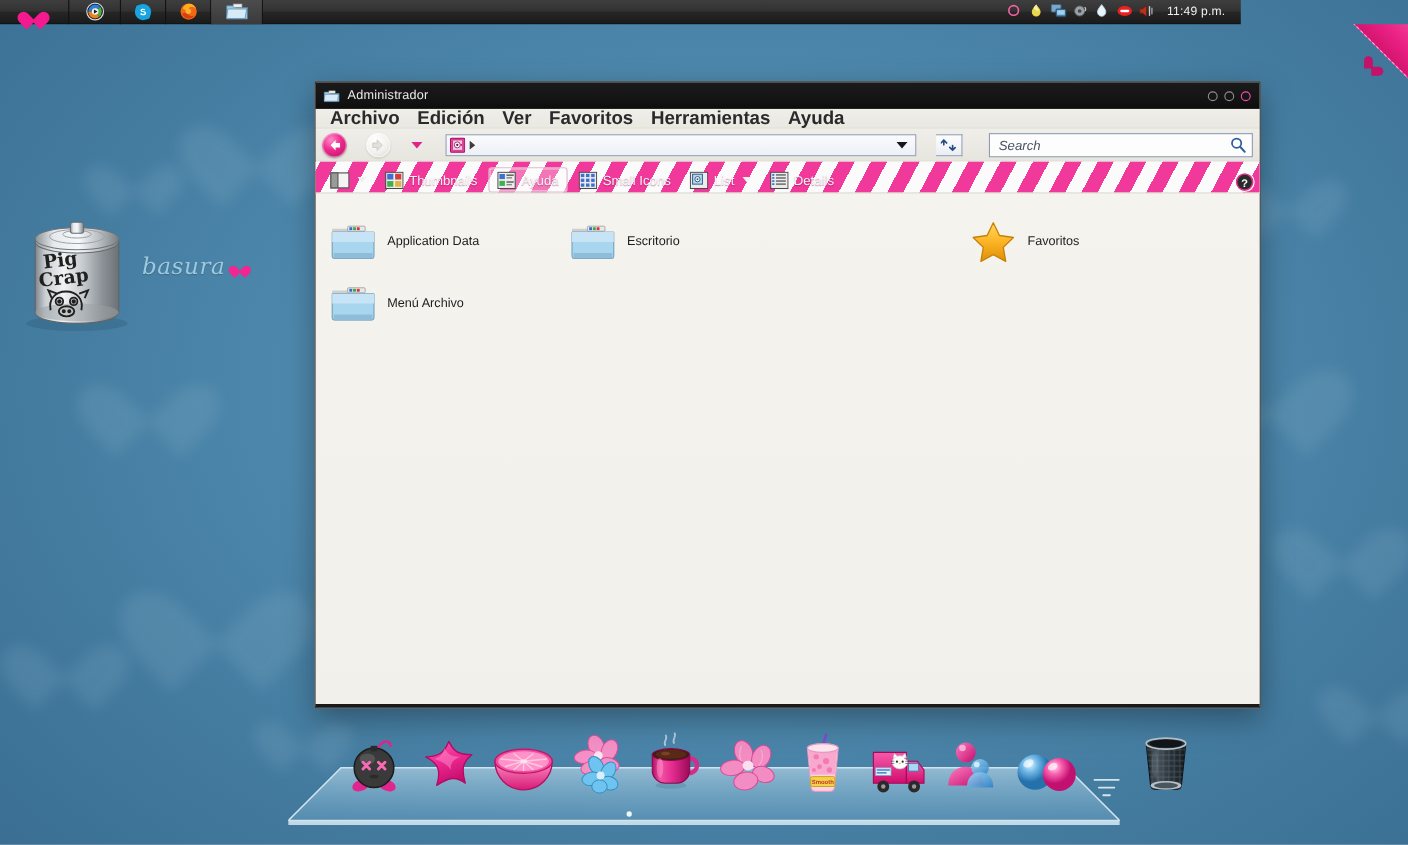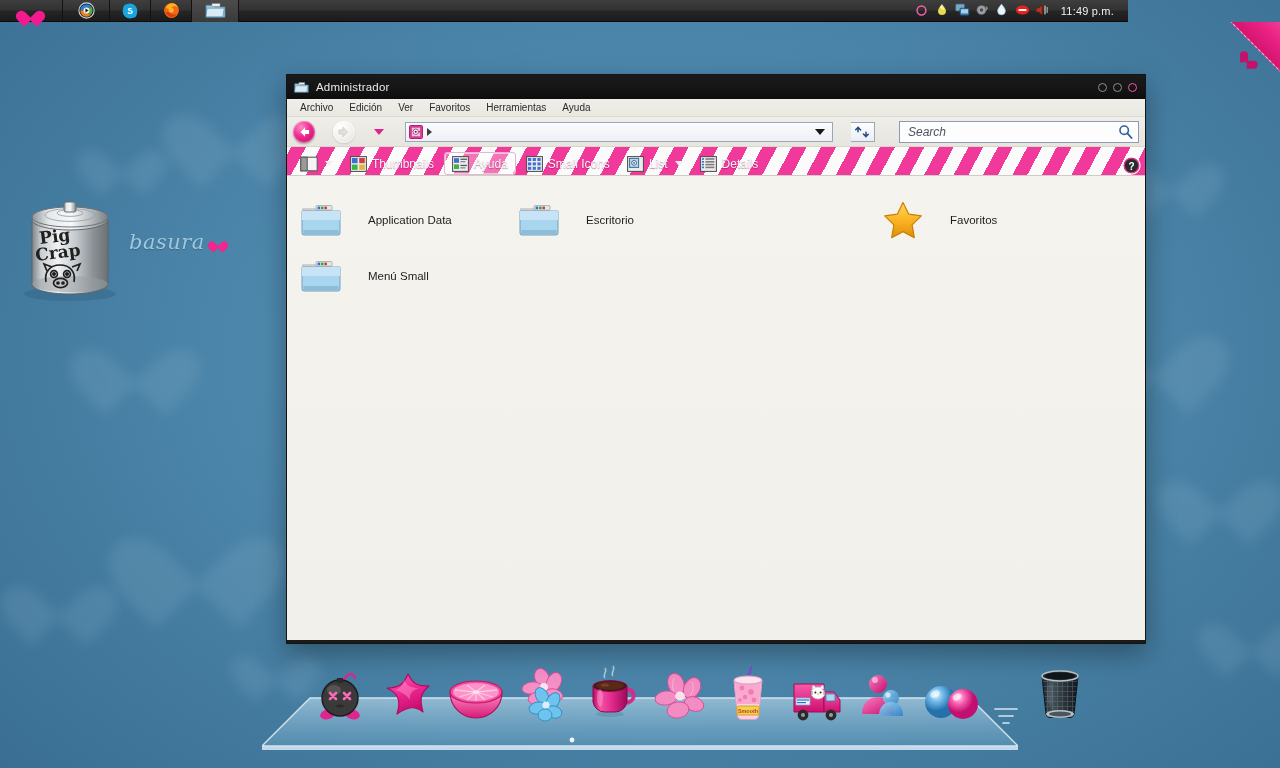--- a/index.html
+++ b/index.html
@@ -148,22 +148,22 @@
   .win-btn.close { border-color: #f253a8; }
 
   #menubar {
     height: 18px; flex: 0 0 18px;
     background: linear-gradient(#efeee9, #e9e8e1);
     border-bottom: 1px solid #dcdad2;
     display: flex; align-items: center;
     padding-left: 6px; gap: 2px;
   }
   .menu-item {
-    font-size: 10px; color: #2a2a2a; padding: 1px 7px;
-    font-family: "Liberation Sans", sans-serif; white-space: nowrap;
+    font-size: 17px; color: #2a2a2a; padding: 1px 7px;
+    font-family: "Liberation Sans", sans-serif; white-space: nowrap; font-weight: bold;
   }
 
   #navbar {
     height: 30px; flex: 0 0 30px;
     background: linear-gradient(#efeee9, #e6e5de);
     border-bottom: 1px solid #d6d4cb;
     display: flex; align-items: center;
     padding: 0 6px; gap: 18px;
   }
   .nav-back, .nav-fwd {
@@ -268,21 +268,21 @@
     border-bottom: 3px solid #1a1a1a;
   }
   #file-grid {
     display: grid;
     grid-template-columns: 218px 218px 218px;
     grid-auto-rows: 56px;
     padding: 16px 0 0 6px;
     align-content: start;
   }
   .file-item {
-    display: flex; align-items: center; gap: 25px;
+    display: flex; align-items: center; gap: 9px;
     padding: 4px 6px;
   }
   .file-icon { width: 44px; height: 38px; flex: 0 0 44px; display: flex; align-items: center; justify-content: center; }
   .file-name {
     font-size: 11.5px; color: #1d1d1d;
     font-family: "Liberation Sans", sans-serif; white-space: nowrap;
   }
 
   
   #dock {
@@ -702,21 +702,21 @@
             <path d="M2 6h14l2.4 3H40v24H2z" fill="#cfcfcf"></path>
             <rect x="16" y="3.6" width="16" height="4.6" rx="1" fill="#e8e8e8" stroke="#9a9a9a" stroke-width=".7"></rect>
             <rect x="17.6" y="4.6" width="2.6" height="2.6" fill="#2f6fd0"></rect>
             <rect x="21" y="4.6" width="2.6" height="2.6" fill="#36a84a"></rect>
             <rect x="24.4" y="4.6" width="2.6" height="2.6" fill="#d23a3a"></rect>
             <path d="M2 9h38v22a2 2 0 0 1-2 2H4a2 2 0 0 1-2-2z" fill="#a9d6ef" stroke="#6b9ab8" stroke-width=".9"></path>
             <path d="M2 9h38v9H2z" fill="#c6e4f6"></path>
             <path d="M3.4 28h35.2v3.6a1.4 1.4 0 0 1-1.4 1.4H4.8a1.4 1.4 0 0 1-1.4-1.4z" fill="#8fbcd8"></path>
           </svg>
         </span>
-        <span class="file-name">Menú Small</span>
+        <span class="file-name">Menú Archivo</span>
       </div>
 
 
     </div>
   </div>
 </div>
 
 <div id="dock">
 
   <svg class="dock-tray" viewBox="0 0 756 56" preserveAspectRatio="none">

